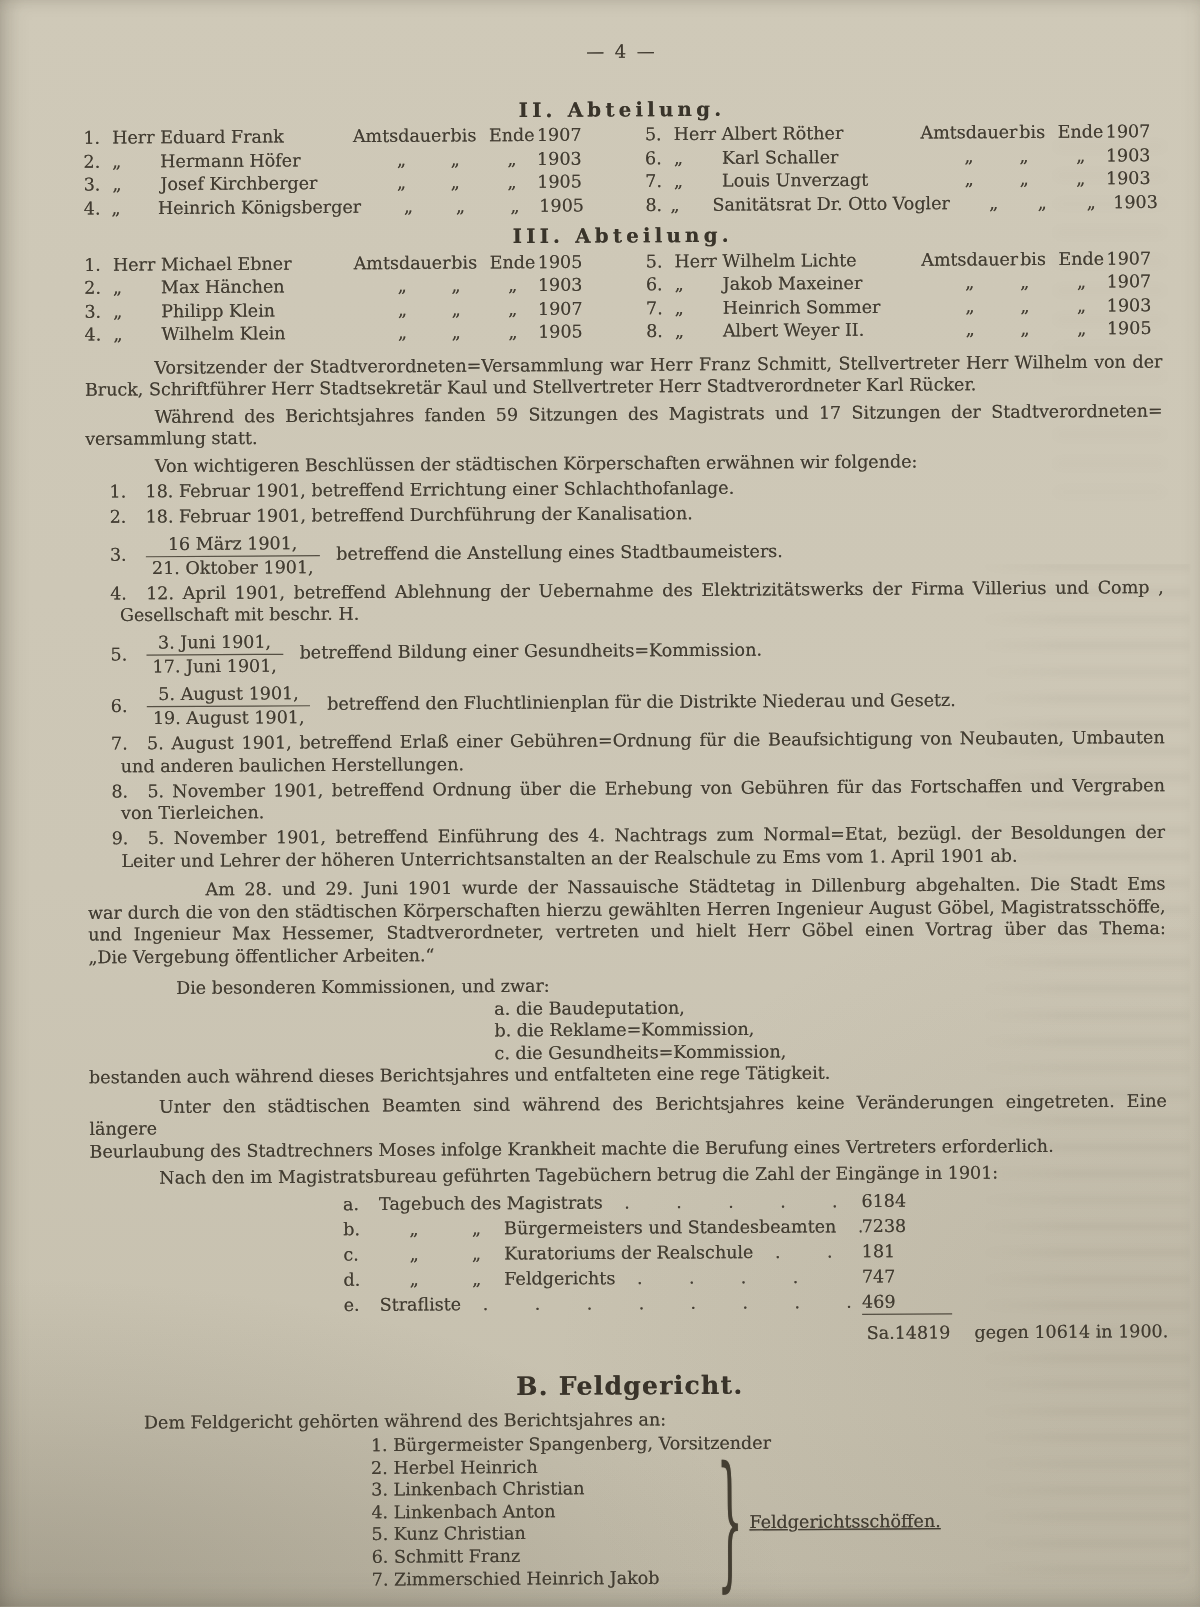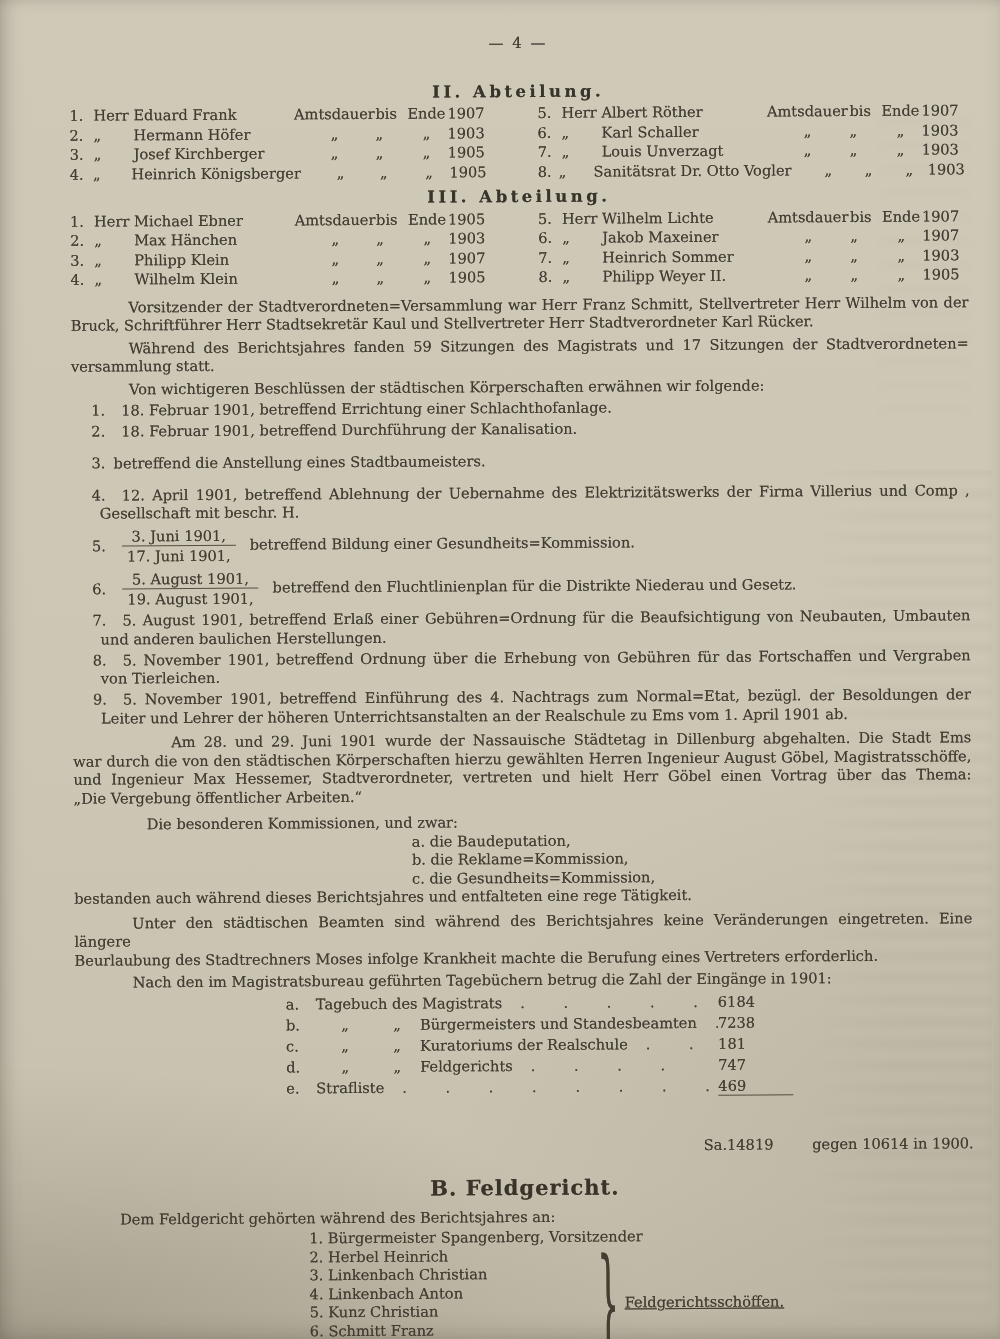--- a/index.html
+++ b/index.html
@@ -70,21 +70,21 @@
   .tb{margin-left:211px;width:507px;}
   .tb-row{display:flex;align-items:baseline;height:21px;}
   .tb-letter{width:30px;}
   .tb-d1{width:58px;text-align:center;}
   .tb-d2{width:46px;text-align:center;}
   .tb-label{white-space:nowrap;}
   .tb-dots{flex:1;overflow:hidden;white-space:nowrap;padding-left:18px;word-spacing:34px;color:rgba(64,58,47,.8);}
   .tb-val{width:75px;text-align:left;}
   .tb-val.underl{border-bottom:1.4px solid rgba(64,58,47,.85);}
   .sumrow{margin-left:628px;margin-top:3px;display:flex;align-items:baseline;white-space:nowrap;}
-  .sum-main{display:inline-flex;justify-content:flex-start;width:164px;padding-top:2px;margin-top:33px;}
+  .sum-main{display:inline-flex;justify-content:flex-end;width:164px;padding-top:2px;}
   .sum-note{margin-left:20px;}
   .fg-head{margin-top:24px;text-align:center;font-size:21px;font-weight:bold;letter-spacing:1px;color:rgba(55,49,40,.95);}
   .fg-intro{margin-top:10px;}
   .fg-list{position:relative;margin-top:2px;}
   .fg-item{margin-left:233px;height:18.6px;white-space:nowrap;}
   .fg-brace{position:absolute;left:519px;top:56px;font-size:40px;line-height:38px;transform:scale(.85,3.05);transform-origin:center;color:rgba(64,58,47,.88);font-weight:normal;}
   .fg-label{position:absolute;left:548px;top:66px;white-space:nowrap;text-decoration:underline;}
   [data-name]{}
 </style>
 </head>
@@ -250,21 +250,21 @@
           <span class="c-herr" data-name="ditto-mark">„</span>
           <span class="c-name" data-name="member-name">Wilhelm Klein</span>
           <span class="c-d1" data-name="ditto-mark">„</span>
           <span class="c-d2" data-name="ditto-mark">„</span>
           <span class="c-d3" data-name="ditto-mark">„</span>
           <span class="c-yr" data-name="term-end-year">1905</span>
         </div>
         <div class="half r">
           <span class="c-num" data-name="row-number">8.</span>
           <span class="c-herr" data-name="ditto-mark">„</span>
-          <span class="c-name" data-name="member-name">Philipp Weyer II.</span>
+          <span class="c-name" data-name="member-name">Albert Weyer II.</span>
           <span class="c-d1" data-name="ditto-mark">„</span>
           <span class="c-d2" data-name="ditto-mark">„</span>
           <span class="c-d3" data-name="ditto-mark">„</span>
           <span class="c-yr" data-name="term-end-year">1905</span>
         </div>
       </div>
     </div>
 
     <div class="para mt8" data-name="paragraph-vorsitzender">
       <div class="ln ind58" data-name="text-line">Vorsitzender der Stadtverordneten=Versammlung war Herr Franz Schmitt, Stellvertreter Herr Wilhelm von der</div>
@@ -282,20 +282,24 @@
       <div class="item" data-name="resolution-item">
         <span class="inum" data-name="item-number">1.</span>
         <div class="ln end" data-name="text-line">18. Februar 1901, betreffend Errichtung einer Schlachthofanlage.</div>
       </div>
       <div class="item" data-name="resolution-item">
         <span class="inum" data-name="item-number">2.</span>
         <div class="ln end" data-name="text-line">18. Februar 1901, betreffend Durchführung der Kanalisation.</div>
       </div>
       <div class="fracitem" data-name="resolution-item-dual-date">
         <span class="inum" data-name="item-number">3.</span>
+        <span class="frac" data-name="stacked-dates">
+          <span class="ft" data-name="date-top">16 März 1901,</span>
+          <span class="fb" data-name="date-bottom">21. Oktober 1901,</span>
+        </span>
         <span class="frac-text" data-name="text-line">betreffend die Anstellung eines Stadtbaumeisters.</span>
       </div>
       <div class="item" data-name="resolution-item">
         <span class="inum" data-name="item-number">4.</span>
         <div class="ln" data-name="text-line">12. April 1901, betreffend Ablehnung der Uebernahme des Elektrizitätswerks der Firma Villerius und Comp ,</div>
         <div class="ln end l2" data-name="text-line">Gesellschaft mit beschr. H.</div>
       </div>
       <div class="fracitem" data-name="resolution-item-dual-date">
         <span class="inum" data-name="item-number">5.</span>
         <span class="frac" data-name="stacked-dates">

